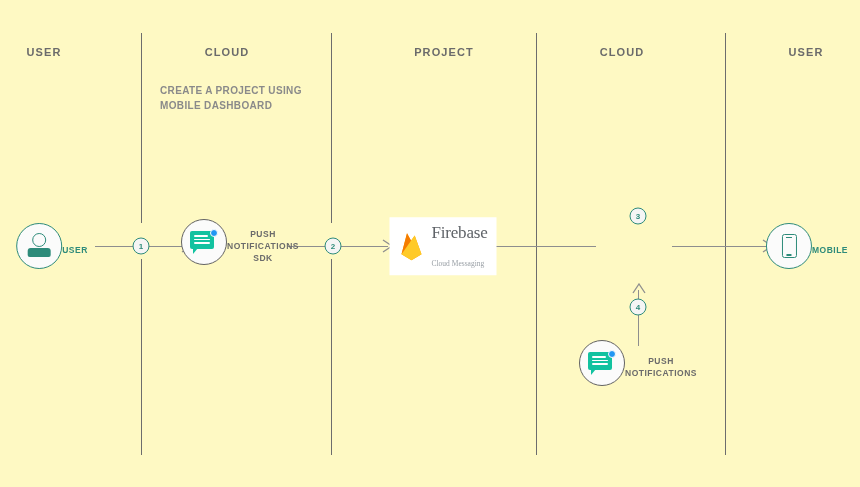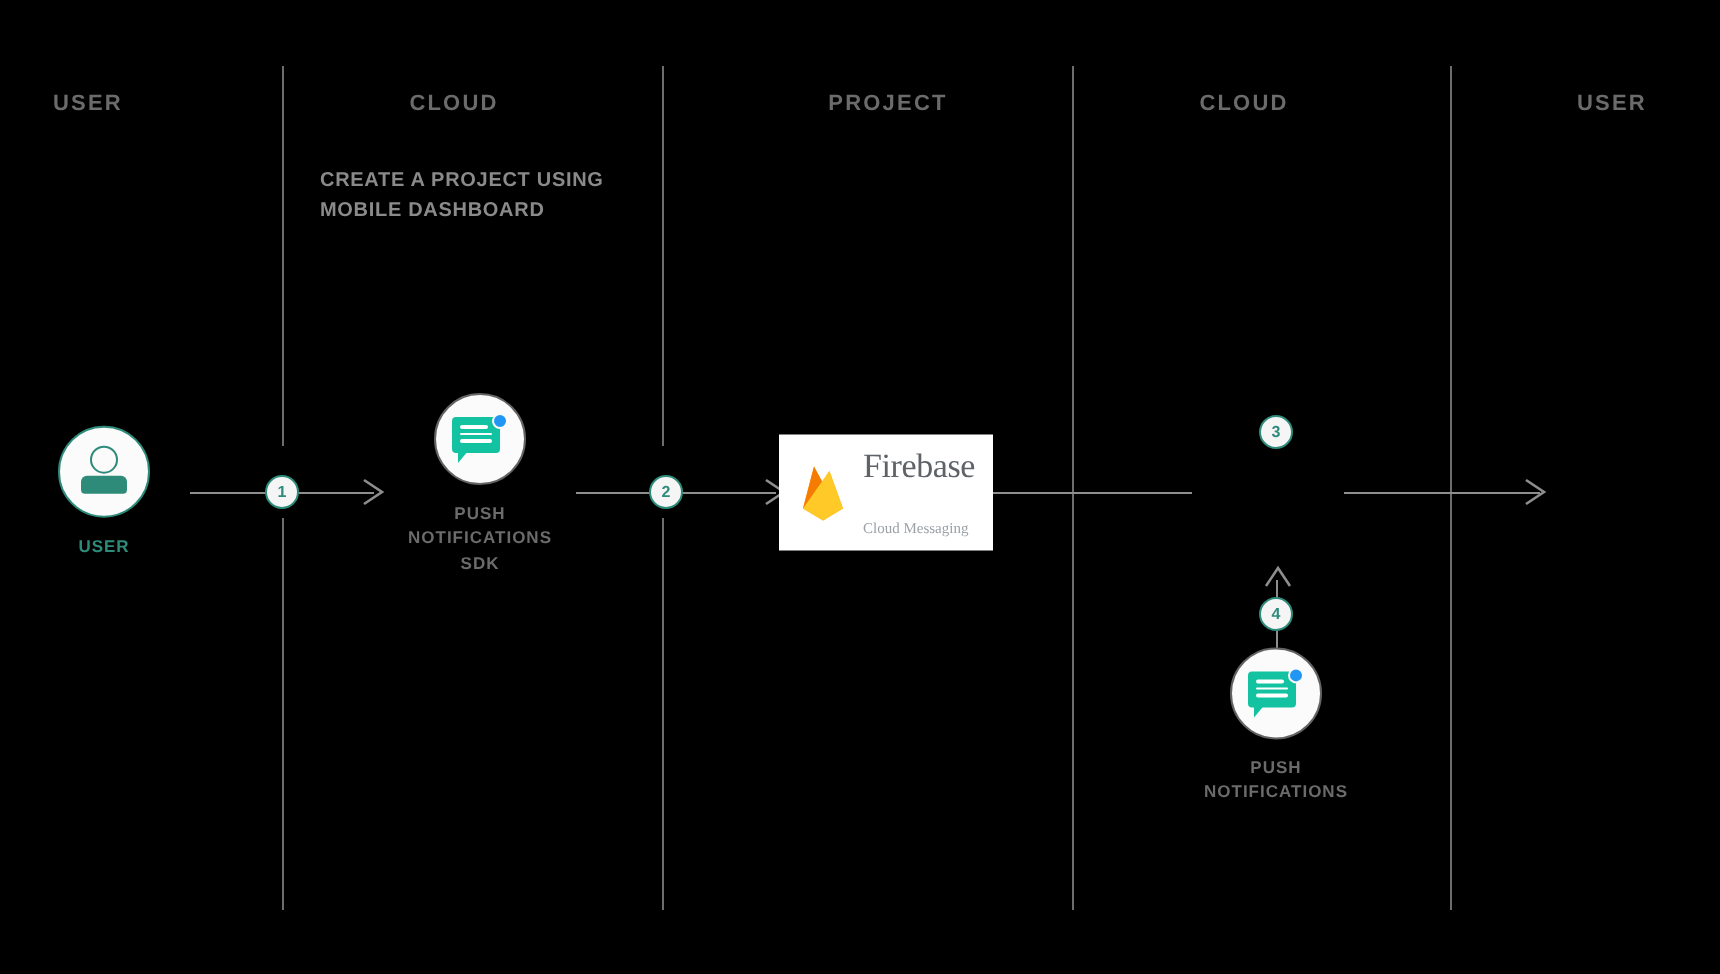--- a/index.html
+++ b/index.html
@@ -4,21 +4,21 @@
 <style>
   * { box-sizing: border-box; }
   html, body {
     margin: 0; padding: 0;
     background: #ffffff;
   }
   #canvas {
     position: relative;
     width: 860px;
     height: 487px;
-    background: #000000;
+    background: #fef9c3;
     font-family: "Liberation Sans", sans-serif;
     overflow: hidden;
   }
 
   
   .divider {
     position: absolute;
     width: 1px;
     background: #6d6d6d;
   }
@@ -56,21 +56,21 @@
     position: absolute;
     width: 1px;
     background: #8e8e8e;
   }
 
   
   .node {
     position: absolute;
     transform: translate(-50%, -50%);
     display: flex;
-    flex-direction: column;
+    flex-direction: row;
     align-items: center;
   }
   .node-circle {
     width: 46px; height: 46px;
     border-radius: 50%;
     border: 1.6px solid #2e8b7a;
     background: #fbfbfb;
     display: flex;
     align-items: center;
     justify-content: center;
@@ -321,19 +321,25 @@
         <span class="bubble-line l1"></span>
         <span class="bubble-line l2"></span>
         <span class="bubble-line l3"></span>
         <span class="bubble-dot"></span>
       </span>
     </div>
     <div class="node-label gray">PUSH
 NOTIFICATIONS</div>
   </div>
 
+  <div class="node" style="left:807px; top:246px;">
+    <div class="node-circle">
+      <span class="phone-glyph"></span>
+    </div>
+    <div class="node-label teal">MOBILE</div>
+  </div>
 
   <div class="badge" style="left:141px; top:246px;">1</div>
   <div class="badge" style="left:333px; top:246px;">2</div>
   <div class="badge" style="left:638px; top:216px;">3</div>
   <div class="badge" style="left:638px; top:307px;">4</div>
 
 </div>
 
 </body></html>

